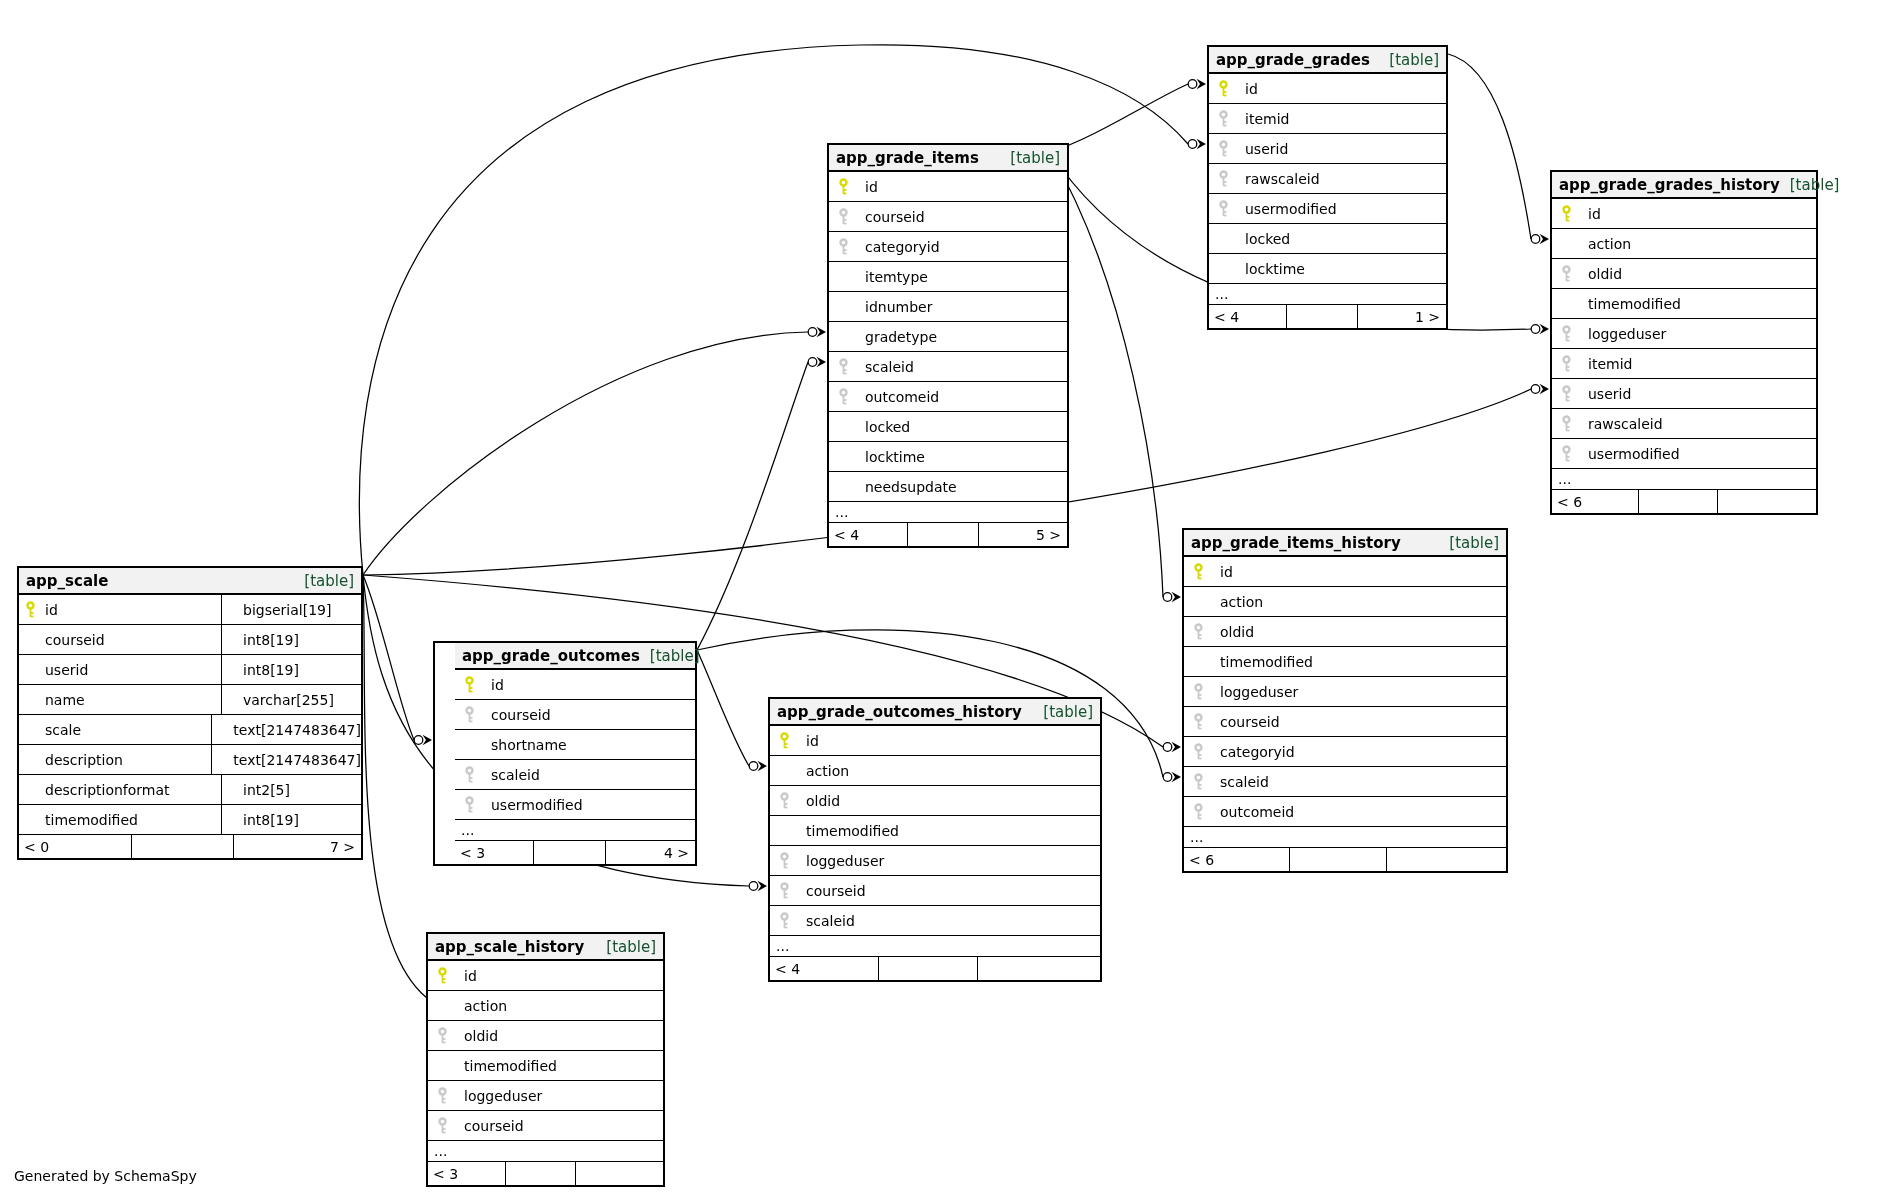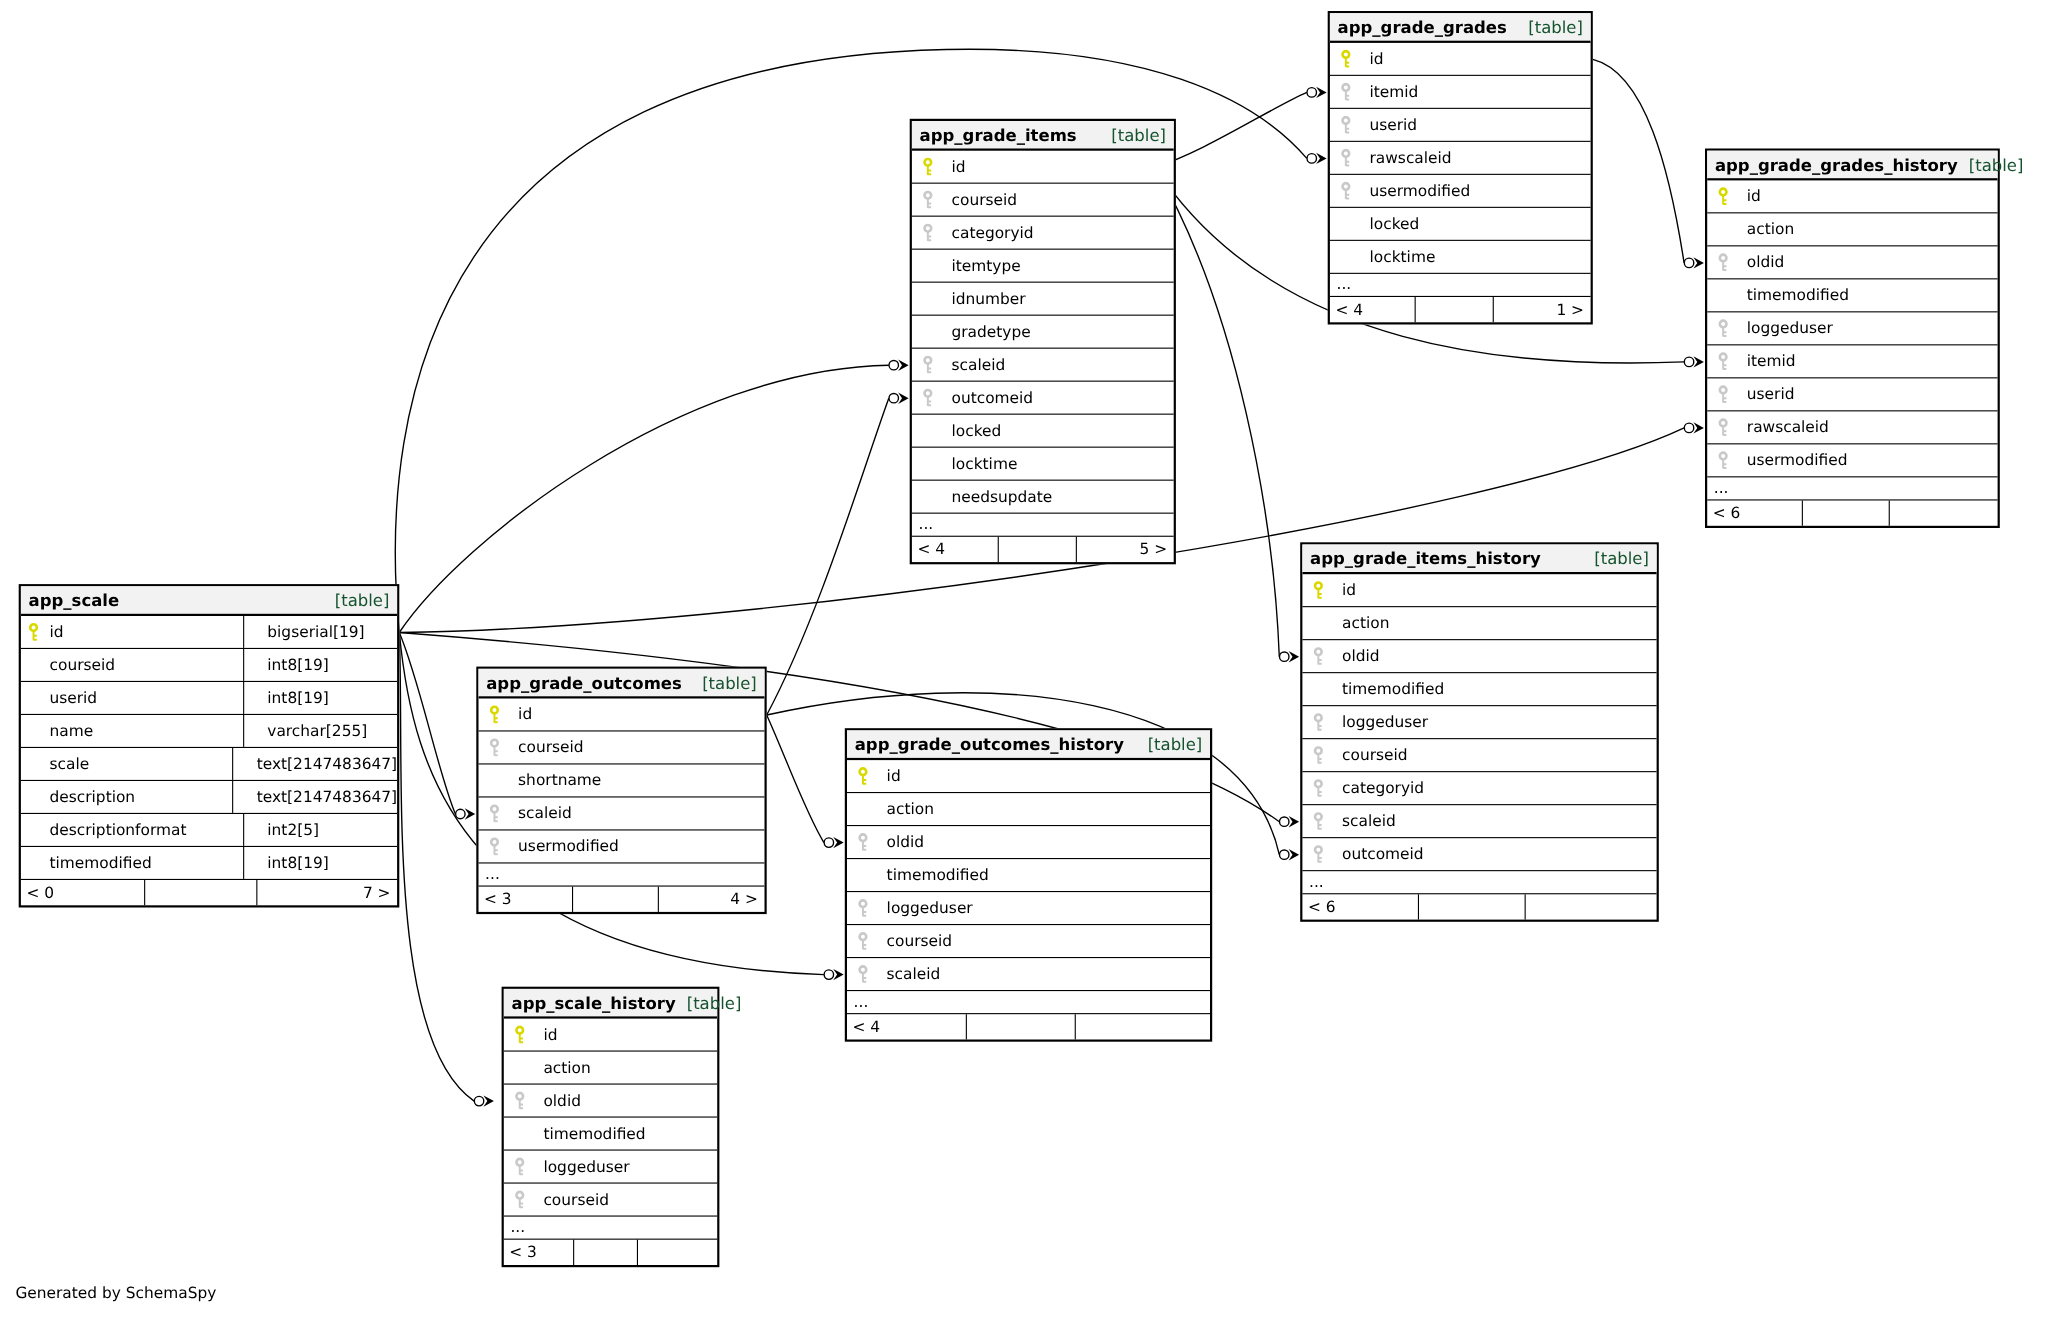--- a/index.html
+++ b/index.html
@@ -1,19 +1,19 @@
 <!DOCTYPE html>
 <html><head>
 <meta charset="utf-8">
 <style>
   html,body{margin:0;padding:0;background:#fff;}
   #stage{position:relative;width:1879px;height:1201px;background:#fff;
          font-family:"DejaVu Sans","Liberation Sans",sans-serif;overflow:hidden;}
   #wires{position:absolute;left:0;top:0;z-index:1;}
-  .tbl{position:absolute;border:2px solid #000;background:#fff;box-sizing:border-box;z-index:2;}
+  .tbl{position:absolute;border:2px solid #000;background:#fff;box-sizing:border-box;z-index:2;margin-top:35px;}
   .hdr{height:25px;border-bottom:2px solid #000;background:#f2f2f2;
        display:flex;align-items:center;justify-content:space-between;padding:0 7px;}
   .ttl{font-weight:bold;font-size:15px;color:#000;white-space:nowrap;}
   .badge{font-size:15px;color:#14532d;white-space:nowrap;margin-left:10px;}
   .row{height:29px;border-bottom:1px solid #000;display:flex;align-items:center;font-size:14px;color:#000;}
   .gut{flex:0 0 36px;display:flex;align-items:center;padding-left:9px;box-sizing:border-box;}
   .gut.narrow{flex:0 0 26px;padding-left:6px;}
   .cname{flex:1;white-space:nowrap;}
   .ctype{flex:0 0 140px;border-left:1px solid #000;align-self:stretch;display:flex;
          align-items:center;padding-left:21px;box-sizing:border-box;white-space:nowrap;}
@@ -420,21 +420,21 @@
         </span>
         <span class="cname">usermodified</span>
       </div>
       <div class="more">...</div>
       <div class="ftr">
         <span class="fc1">&lt; 6</span>
         <span class="fc2"></span>
         <span class="fc3"></span>
       </div>
     </div>
-    <div class="tbl" style="left: 433px; top: 606px; width: 264px;">
+    <div class="tbl" style="left: 433px; top: 606px; width: 264px; padding-left: 20px;">
       <div class="hdr">
         <span class="ttl">app_grade_outcomes</span>
         <span class="badge">[table]</span>
       </div>
       <div class="row">
         <span class="gut">
           <svg width="11" height="17" viewBox="0 0 11 17">
             <circle cx="5.5" cy="4.5" r="3" fill="none" stroke="#d9d900" stroke-width="2.4"></circle>
             <line x1="5.5" y1="7.5" x2="5.5" y2="16" stroke="#d9d900" stroke-width="1.8"></line>
             <line x1="5.5" y1="12" x2="8.5" y2="12" stroke="#d9d900" stroke-width="1.8"></line>
@@ -652,21 +652,21 @@
         </span>
         <span class="cname">outcomeid</span>
       </div>
       <div class="more">...</div>
       <div class="ftr">
         <span class="fc1">&lt; 6</span>
         <span class="fc2"></span>
         <span class="fc3"></span>
       </div>
     </div>
-    <div class="tbl" style="left: 456px; top: 897px; width: 198px;">
+    <div class="tbl" style="left: 426px; top: 897px; width: 239px;">
       <div class="hdr">
         <span class="ttl">app_scale_history</span>
         <span class="badge">[table]</span>
       </div>
       <div class="row">
         <span class="gut">
           <svg width="11" height="17" viewBox="0 0 11 17">
             <circle cx="5.5" cy="4.5" r="3" fill="none" stroke="#d9d900" stroke-width="2.4"></circle>
             <line x1="5.5" y1="7.5" x2="5.5" y2="16" stroke="#d9d900" stroke-width="1.8"></line>
             <line x1="5.5" y1="12" x2="8.5" y2="12" stroke="#d9d900" stroke-width="1.8"></line>

